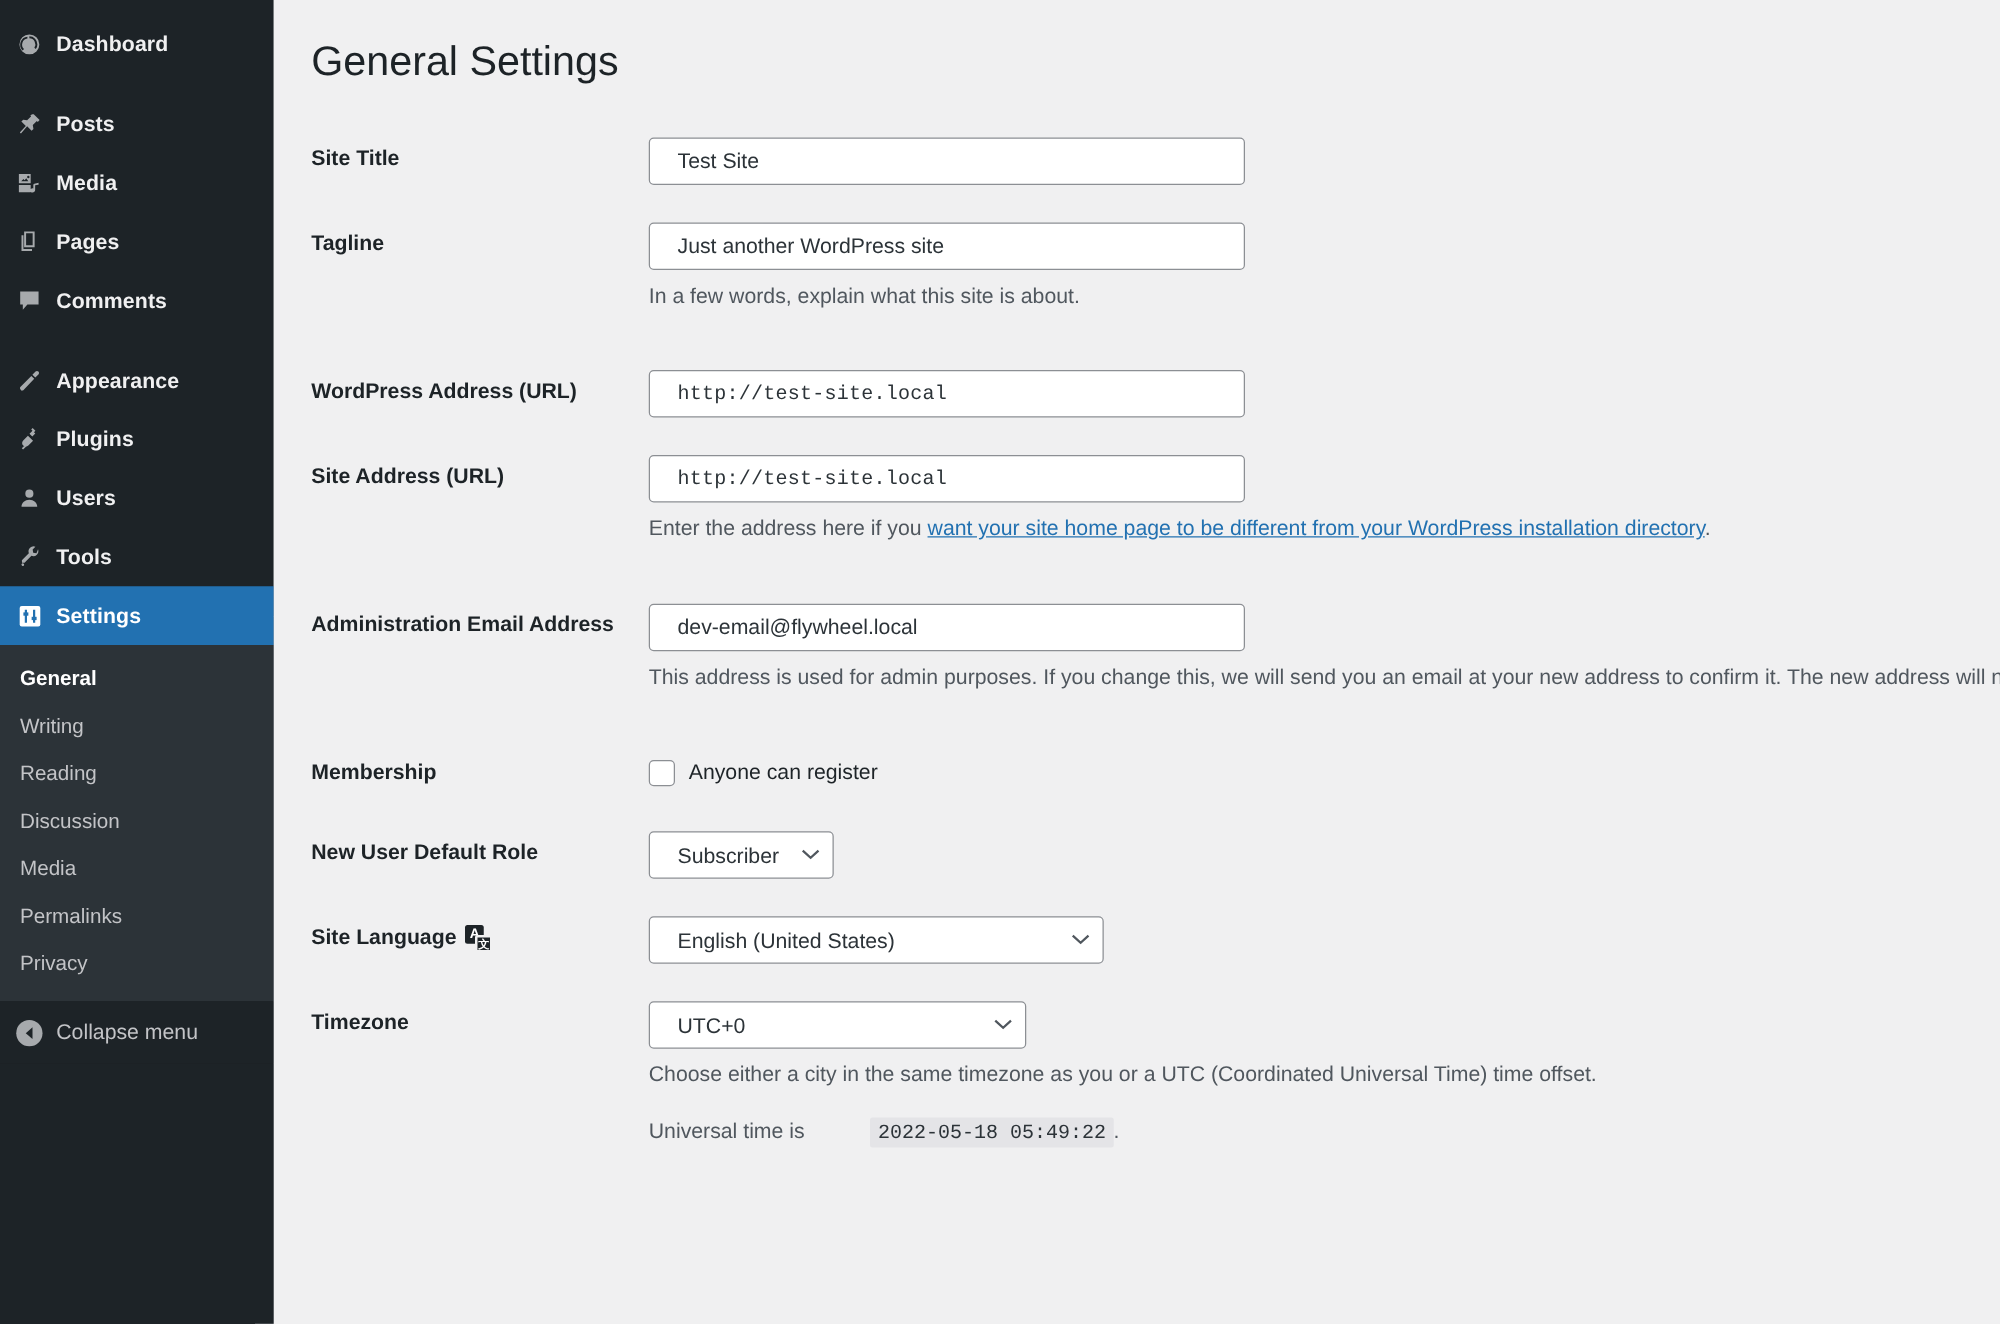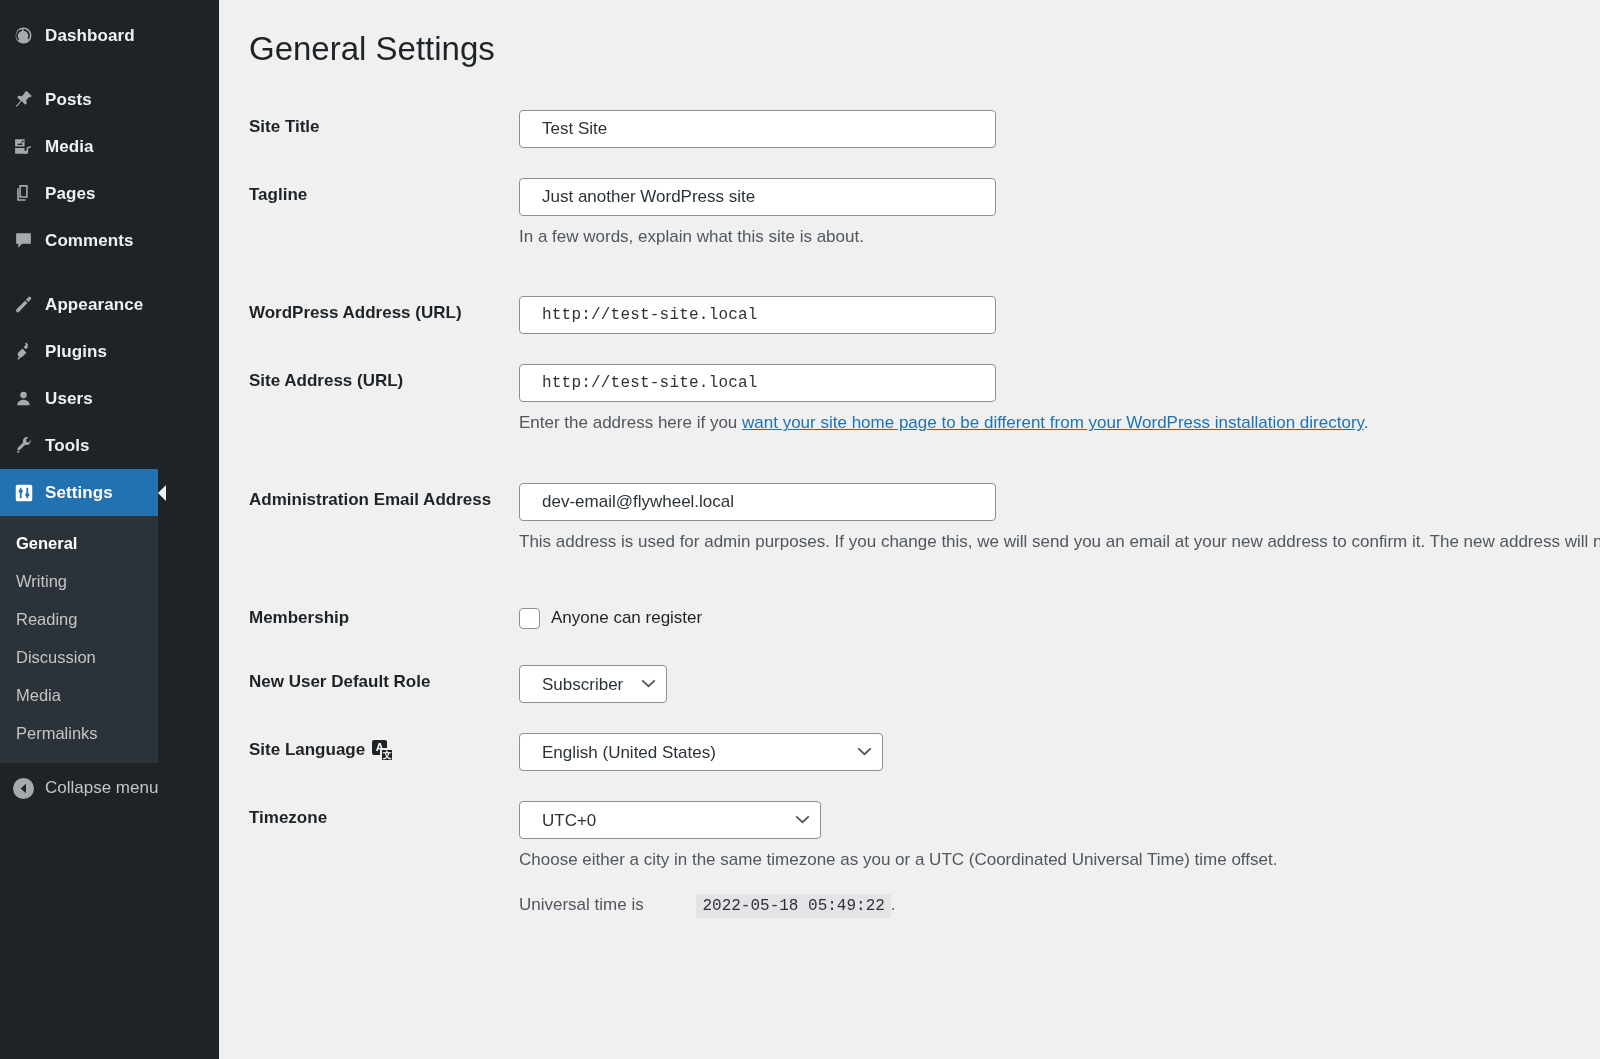--- a/index.html
+++ b/index.html
@@ -14,21 +14,21 @@
   .app { display: flex; width: 1600px; height: 1059px; position: relative; }
 
   
   .sidebar {
     width: 219px;
     min-width: 219px;
     background: #1d2327;
     color: #f0f0f1;
     position: relative;
     display: flex;
-    flex-direction: row;
+    flex-direction: column;
     font-size: 17px;
   }
   .menu-top { padding-top: 12px; }
   .menu-item {
     display: flex;
     align-items: center;
     height: 47px;
     padding-left: 13px;
     color: #f0f0f1;
     position: relative;
@@ -330,20 +330,21 @@
         <span class="mi-label">Settings</span>
       </div>
 
       <div class="submenu">
         <span class="submenu-item current">General</span>
         <span class="submenu-item">Writing</span>
         <span class="submenu-item">Reading</span>
         <span class="submenu-item">Discussion</span>
         <span class="submenu-item">Media</span>
         <span class="submenu-item">Permalinks</span>
+        <span class="submenu-item">Privacy</span>
       </div>
 
       <div class="collapse-row">
         <span class="c-ico">
           <span class="collapse-circle">
             <svg width="9" height="11" viewBox="0 0 9 11">
                 <path d="M7 0.8L1.6 5.5 7 10.2z" fill="#1d2327"></path>
               </svg>
           </span>
         </span>

